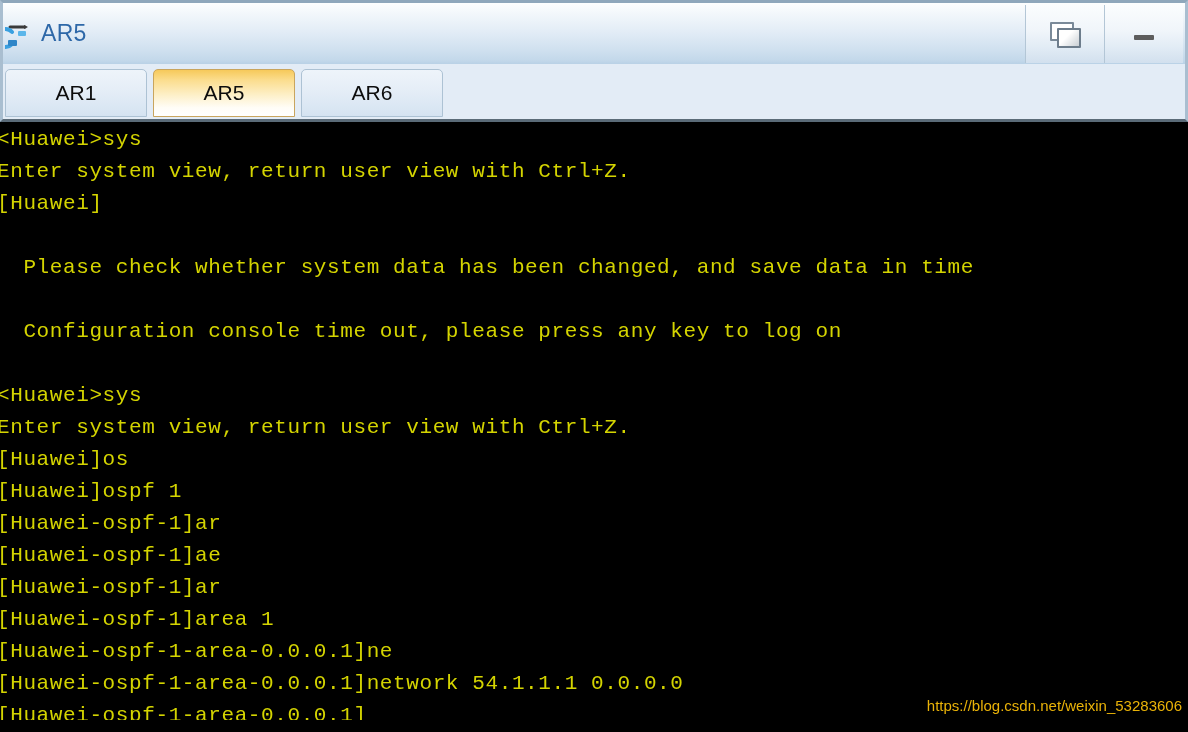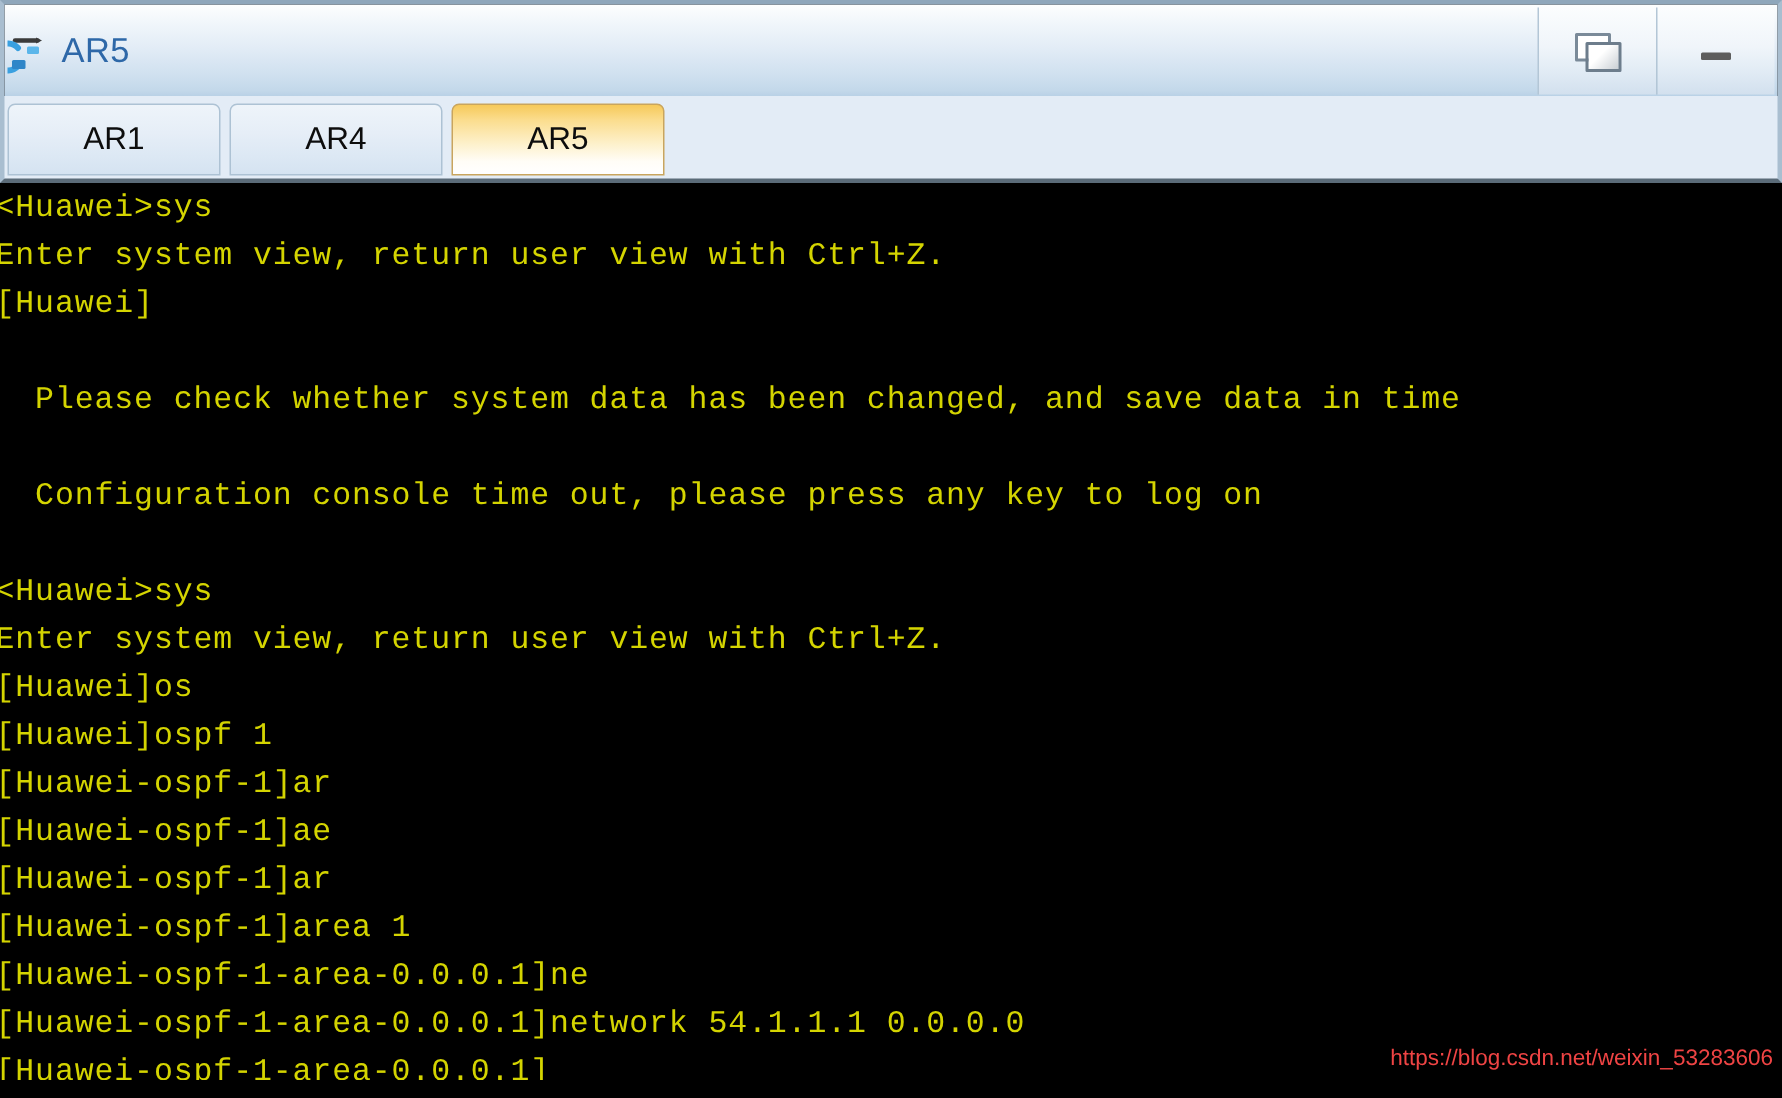--- a/index.html
+++ b/index.html
@@ -172,21 +172,21 @@
   .term-line.blank {
     color: transparent;
   }
 
   .watermark {
     position: absolute;
     right: 6px;
     bottom: 6px;
     font-family: "Liberation Sans", sans-serif;
     font-size: 15px;
-    color: #ef4444;
+    color: #eab308;
     white-space: nowrap;
   }
 </style>
 </head>
 <body>
 
 <div class="window">
 
   <div class="titlebar">
     <span class="title-icon">
@@ -211,25 +211,25 @@
         <span class="min-glyph"></span>
       </div>
       <div class="winbtn-sep"></div>
     </div>
   </div>
 
   <div class="tabbar" id="tabbar">
       <div class="tab">
         <span>AR1</span>
       </div>
-      <div class="tab">
-        <span>AR4</span>
-      </div>
       <div class="tab active">
         <span>AR5</span>
+      </div>
+      <div class="tab">
+        <span>AR6</span>
       </div>
     </div>
 
   <div class="terminal" id="terminal">
       <div class="term-line">&lt;Huawei&gt;sys</div>
       <div class="term-line">Enter system view, return user view with Ctrl+Z.</div>
       <div class="term-line">[Huawei]</div>
       <div class="term-line blank"> </div>
       <div class="term-line">  Please check whether system data has been changed, and save data in time</div>
       <div class="term-line blank"> </div>

